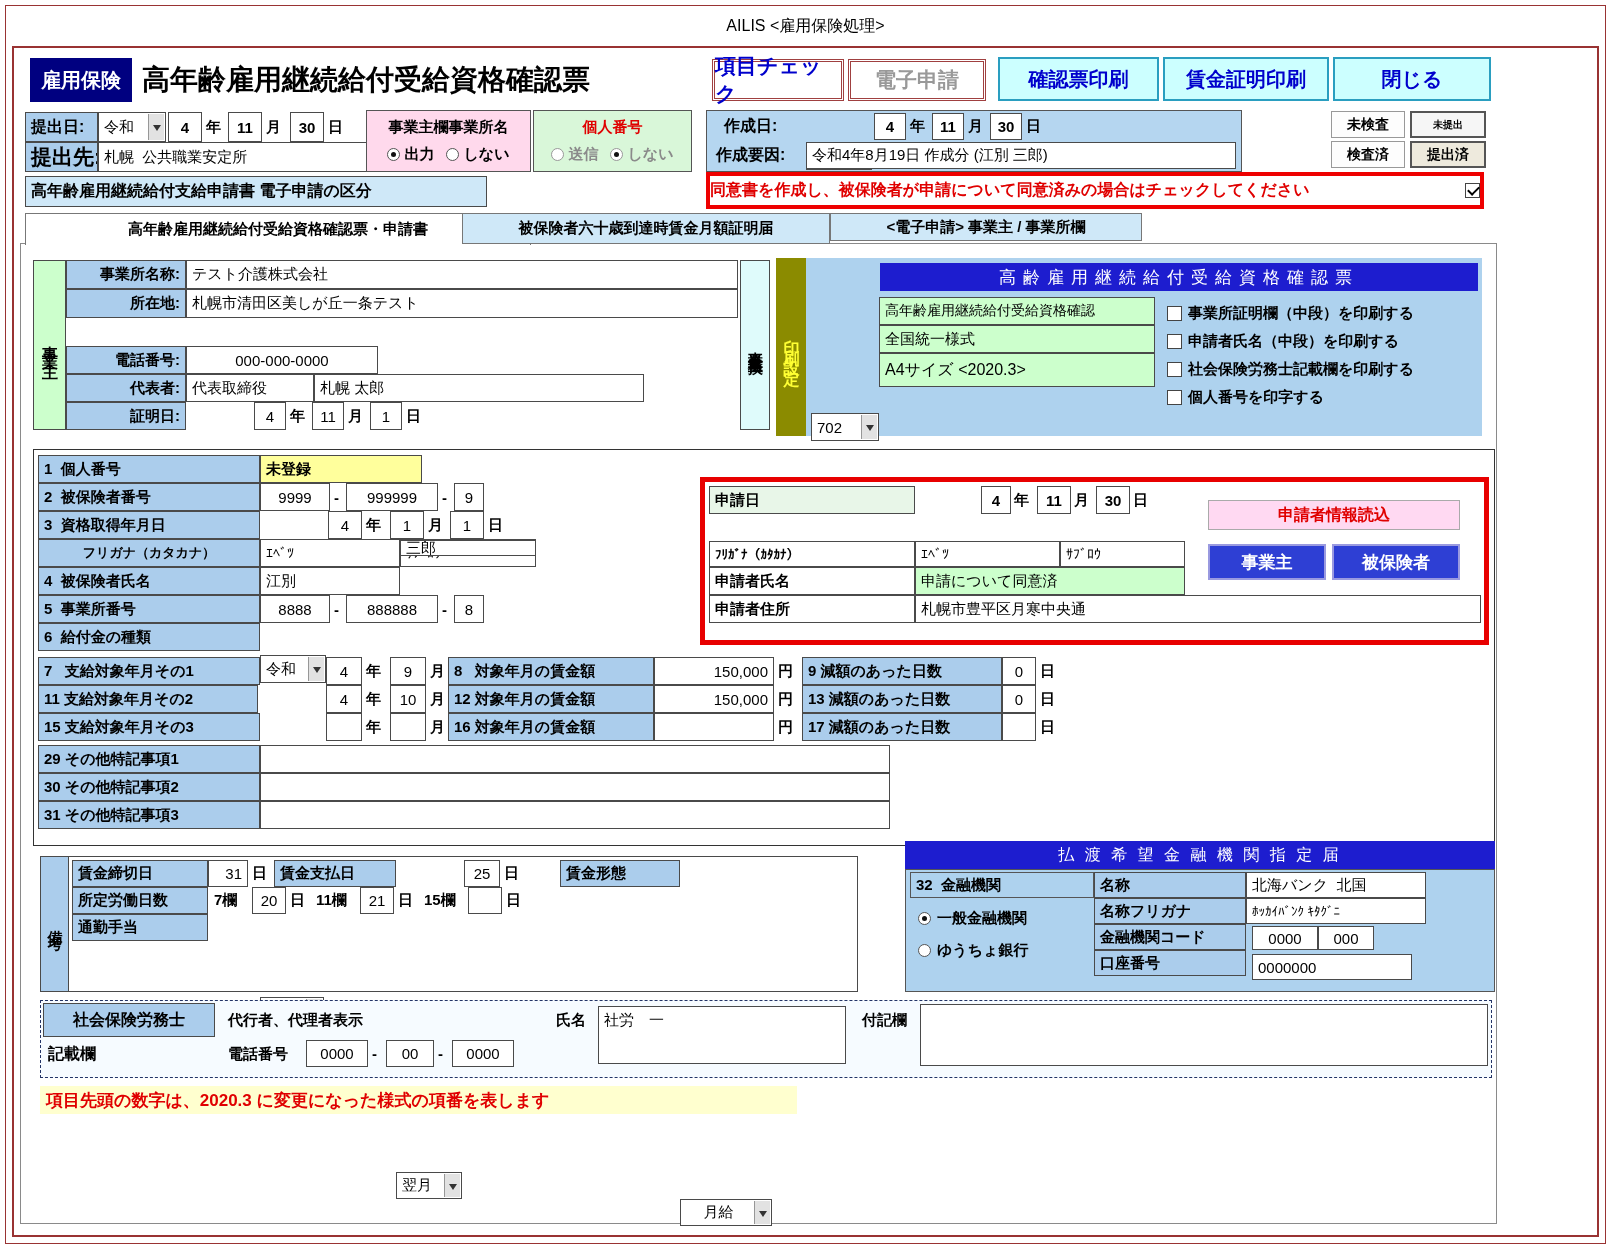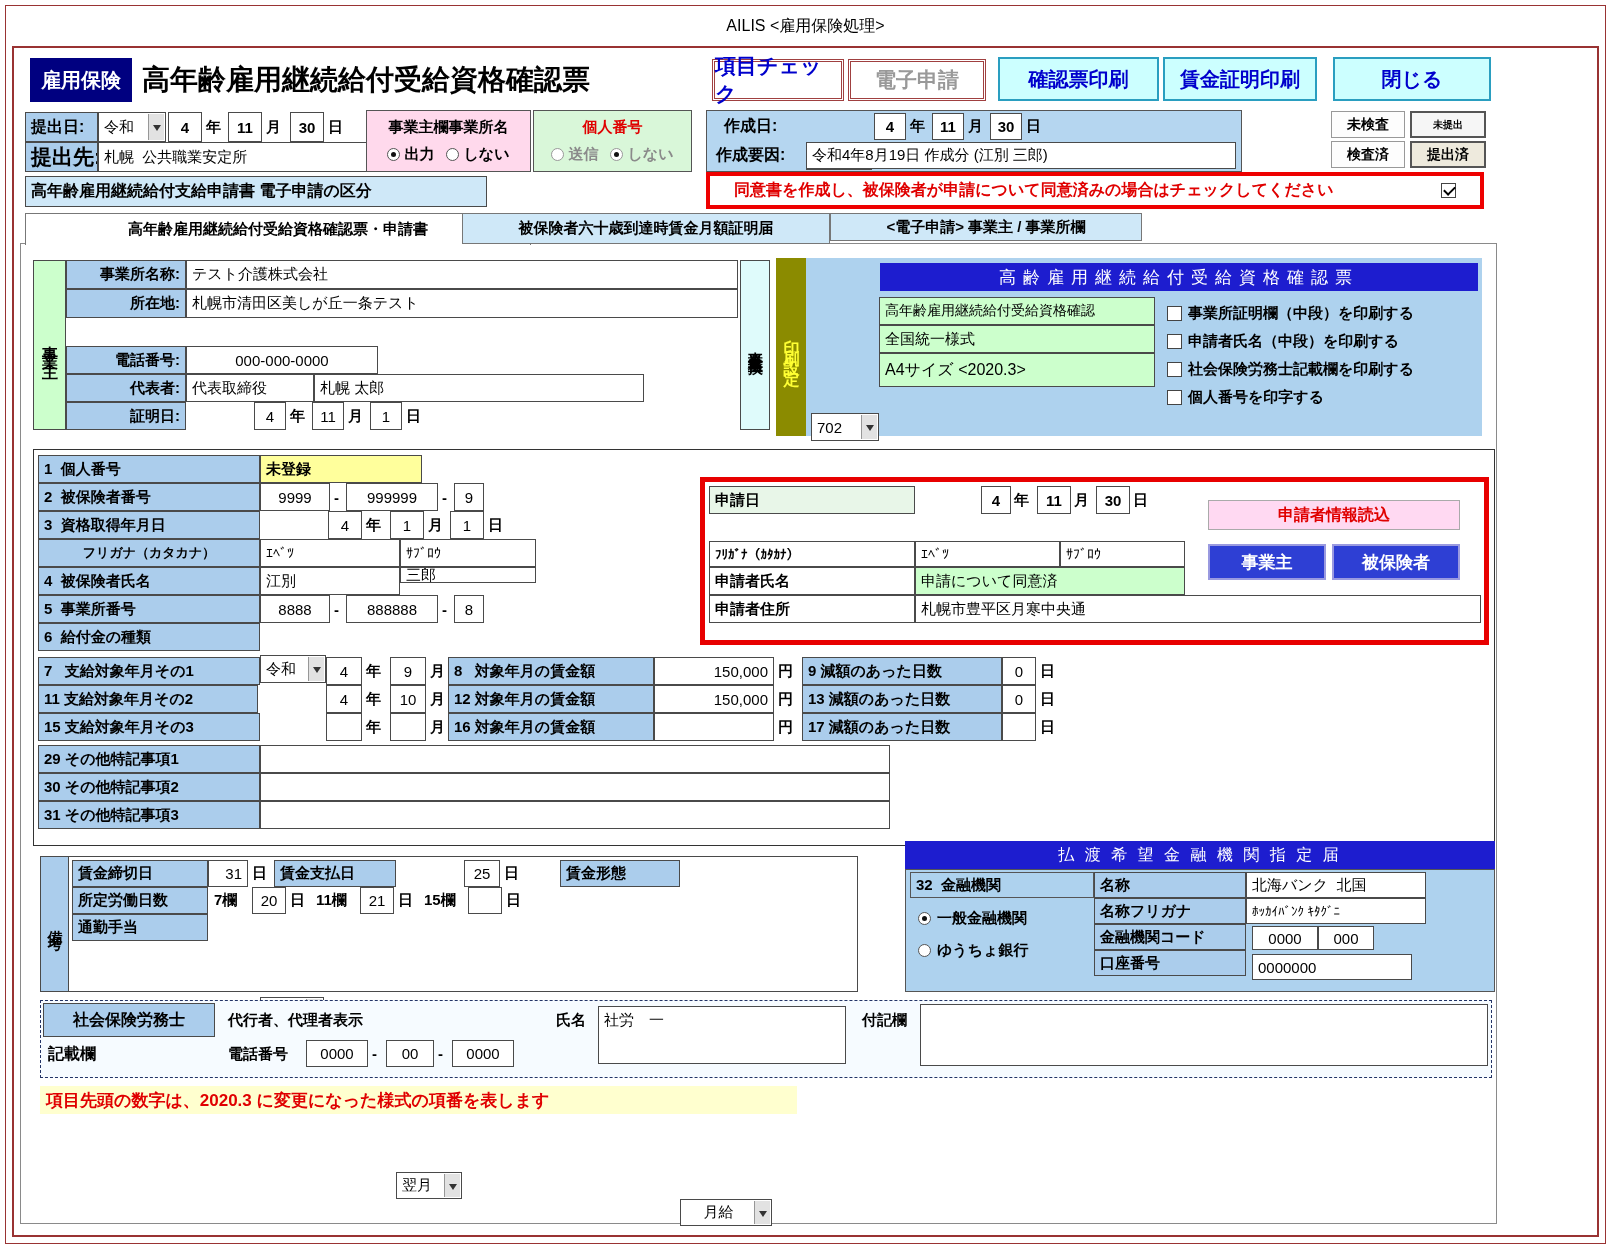--- a/index.html
+++ b/index.html
@@ -43,21 +43,21 @@
 <div class="abs" style="left:5px;top:5px;right:5px;bottom:5px;border:1px solid #993333"></div>
 <div class="abs" style="left:12px;top:46px;right:12px;bottom:12px;border:2px solid #993333"></div>
 
 <div class="abs" style="left:0;right:0;top:16px;text-align:center;font-size:16px">AILIS &lt;雇用保険処理&gt;</div>
 
 <div class="abs" style="left:30px;top:58px;width:102px;height:44px;background:#000080;color:#fff;font-weight:bold;font-size:20px;display:flex;align-items:center;justify-content:center">雇用保険</div>
 <div class="abs t" style="left:142px;top:58px;height:44px;font-size:28px">高年齢雇用継続給付受給資格確認票</div>
 <div class="abs btnMaroon" style="left:712px;top:59px;width:132px;height:42px">項目チェック</div>
 <div class="abs btnMaroon" style="left:848px;top:59px;width:138px;height:42px;color:#999">電子申請</div>
 <div class="abs btnCyan" style="left:998px;top:57px;width:161px;height:44px">確認票印刷</div>
-<div class="abs btnCyan" style="left:1163px;top:57px;width:154px;height:44px">賃金証明印刷</div>
+<div class="abs btnCyan" style="left:1163px;top:57px;width:166px;height:44px">賃金証明印刷</div>
 <div class="abs btnCyan" style="left:1333px;top:57px;width:158px;height:44px">閉じる</div>
 
 <div class="abs lb" style="left:25px;top:112px;width:73px;height:30px;font-size:16px">提出日:</div>
 <div class="abs fld dd" style="left:98px;top:112px;width:68px;height:30px"><span>令和</span><span class="arr"></span></div>
 <div class="abs fld ctr" style="left:168px;top:112px;width:34px;height:30px;font-weight:bold">4</div>
 <div class="abs t" style="left:206px;top:112px;height:30px">年</div>
 <div class="abs fld ctr" style="left:228px;top:112px;width:34px;height:30px;font-weight:bold">11</div>
 <div class="abs t" style="left:266px;top:112px;height:30px">月</div>
 <div class="abs fld ctr" style="left:290px;top:112px;width:34px;height:30px;font-weight:bold">30</div>
 <div class="abs t" style="left:328px;top:112px;height:30px">日</div>
@@ -96,21 +96,21 @@
 <div class="abs t" style="left:716px;top:142px;height:27px;font-size:16px">作成要因:</div>
 <div class="abs fld" style="left:806px;top:142px;width:430px;height:27px">令和4年8月19日 作成分 (江別 三郎)</div>
 
 <div class="abs ctr t" style="left:1331px;top:111px;width:74px;height:27px;background:#fdfdfd;border:1px solid #999;font-size:14px;display:flex;justify-content:center">未検査</div>
 <div class="abs ctr t" style="left:1410px;top:111px;width:76px;height:27px;background:#f6f6f6;border:2px solid #555;font-size:10px;display:flex;justify-content:center">未提出</div>
 <div class="abs ctr t" style="left:1331px;top:141px;width:74px;height:27px;background:#fdfdfd;border:1px solid #999;font-size:14px;display:flex;justify-content:center">検査済</div>
 <div class="abs ctr t" style="left:1410px;top:141px;width:76px;height:27px;background:#eeeadd;border:2px solid #555;font-size:14px;display:flex;justify-content:center">提出済</div>
 
 <div class="abs lb" style="left:25px;top:176px;width:462px;height:31px;background:#cfe8f8;font-size:16px">高年齢雇用継続給付支給申請書 電子申請の区分</div>
 <div class="abs fld dd" style="left:487px;top:176px;width:173px;height:31px;background:#ffffd8;justify-content:center;font-weight:bold;font-size:18px"><span>初回</span><span class="arr"></span></div>
-<div class="abs" style="left:706px;top:172px;width:778px;height:37px;border:4px solid #ee0000;background:#fff;display:flex;align-items:center;padding:0 24px;gap:8px">
+<div class="abs" style="left:706px;top:172px;width:778px;height:37px;border:4px solid #ee0000;background:#fff;display:flex;align-items:center;padding:0 0;gap:8px">
   <span class="t" style="color:#e00000;font-size:16px;flex:1">同意書を作成し、被保険者が申請について同意済みの場合はチェックしてください</span>
   <span class="cb on"></span>
 </div>
 
 <div class="abs" style="left:20px;top:243px;width:1477px;height:981px;border:1px solid #8a8a8a;background:#fff"></div>
 
 <div class="abs t" style="left:25px;top:213px;width:506px;height:32px;background:#fff;border:1px solid #777;border-bottom:none;justify-content:center;font-size:15px;display:flex">高年齢雇用継続給付受給資格確認票・申請書</div>
 <div class="abs t" style="left:462px;top:213px;width:368px;height:31px;background:#cfe8f8;border:1px solid #777;justify-content:center;font-size:15px;display:flex">被保険者六十歳到達時賃金月額証明届</div>
 <div class="abs t" style="left:830px;top:213px;width:312px;height:28px;background:#cfe8f8;border:1px solid #777;justify-content:center;font-size:15px;display:flex">&lt;電子申請&gt; 事業主 / 事業所欄</div>
 
@@ -166,21 +166,21 @@
 <div class="abs t" style="left:428px;top:511px;height:28px">月</div>
 <div class="abs fld ctr" style="left:450px;top:511px;width:34px;height:28px">1</div>
 <div class="abs t" style="left:488px;top:511px;height:28px">日</div>
 
 <div class="abs lb ctr" style="left:38px;top:539px;width:222px;height:28px;font-size:13px;display:flex;justify-content:center">フリガナ（カタカナ）</div>
 <div class="abs fld" style="left:260px;top:539px;width:140px;height:28px;font-size:14px">ｴﾍﾞﾂ</div>
 <div class="abs fld" style="left:400px;top:539px;width:136px;height:28px;font-size:14px">ｻﾌﾞﾛｳ</div>
 
 <div class="abs lb" style="left:38px;top:567px;width:222px;height:28px">4  被保険者氏名</div>
 <div class="abs fld" style="left:260px;top:567px;width:140px;height:28px">江別</div>
-<div class="abs fld" style="left:400px;top:567px;width:136px;height:16px">三郎</div>
+<div class="abs fld" style="left:400px;top:540px;width:136px;height:16px">三郎</div>
 
 <div class="abs lb" style="left:38px;top:595px;width:222px;height:28px">5  事業所番号</div>
 <div class="abs fld ctr" style="left:260px;top:595px;width:70px;height:28px">8888</div>
 <div class="abs t" style="left:334px;top:595px;height:28px">-</div>
 <div class="abs fld ctr" style="left:346px;top:595px;width:92px;height:28px">888888</div>
 <div class="abs t" style="left:442px;top:595px;height:28px">-</div>
 <div class="abs fld ctr" style="left:454px;top:595px;width:30px;height:28px">8</div>
 
 <div class="abs lb" style="left:38px;top:623px;width:222px;height:28px">6  給付金の種類</div>
 <div class="abs fld dd" style="left:260px;top:623px;width:176px;height:28px"><span>基本給付金</span><span class="arr"></span></div>

